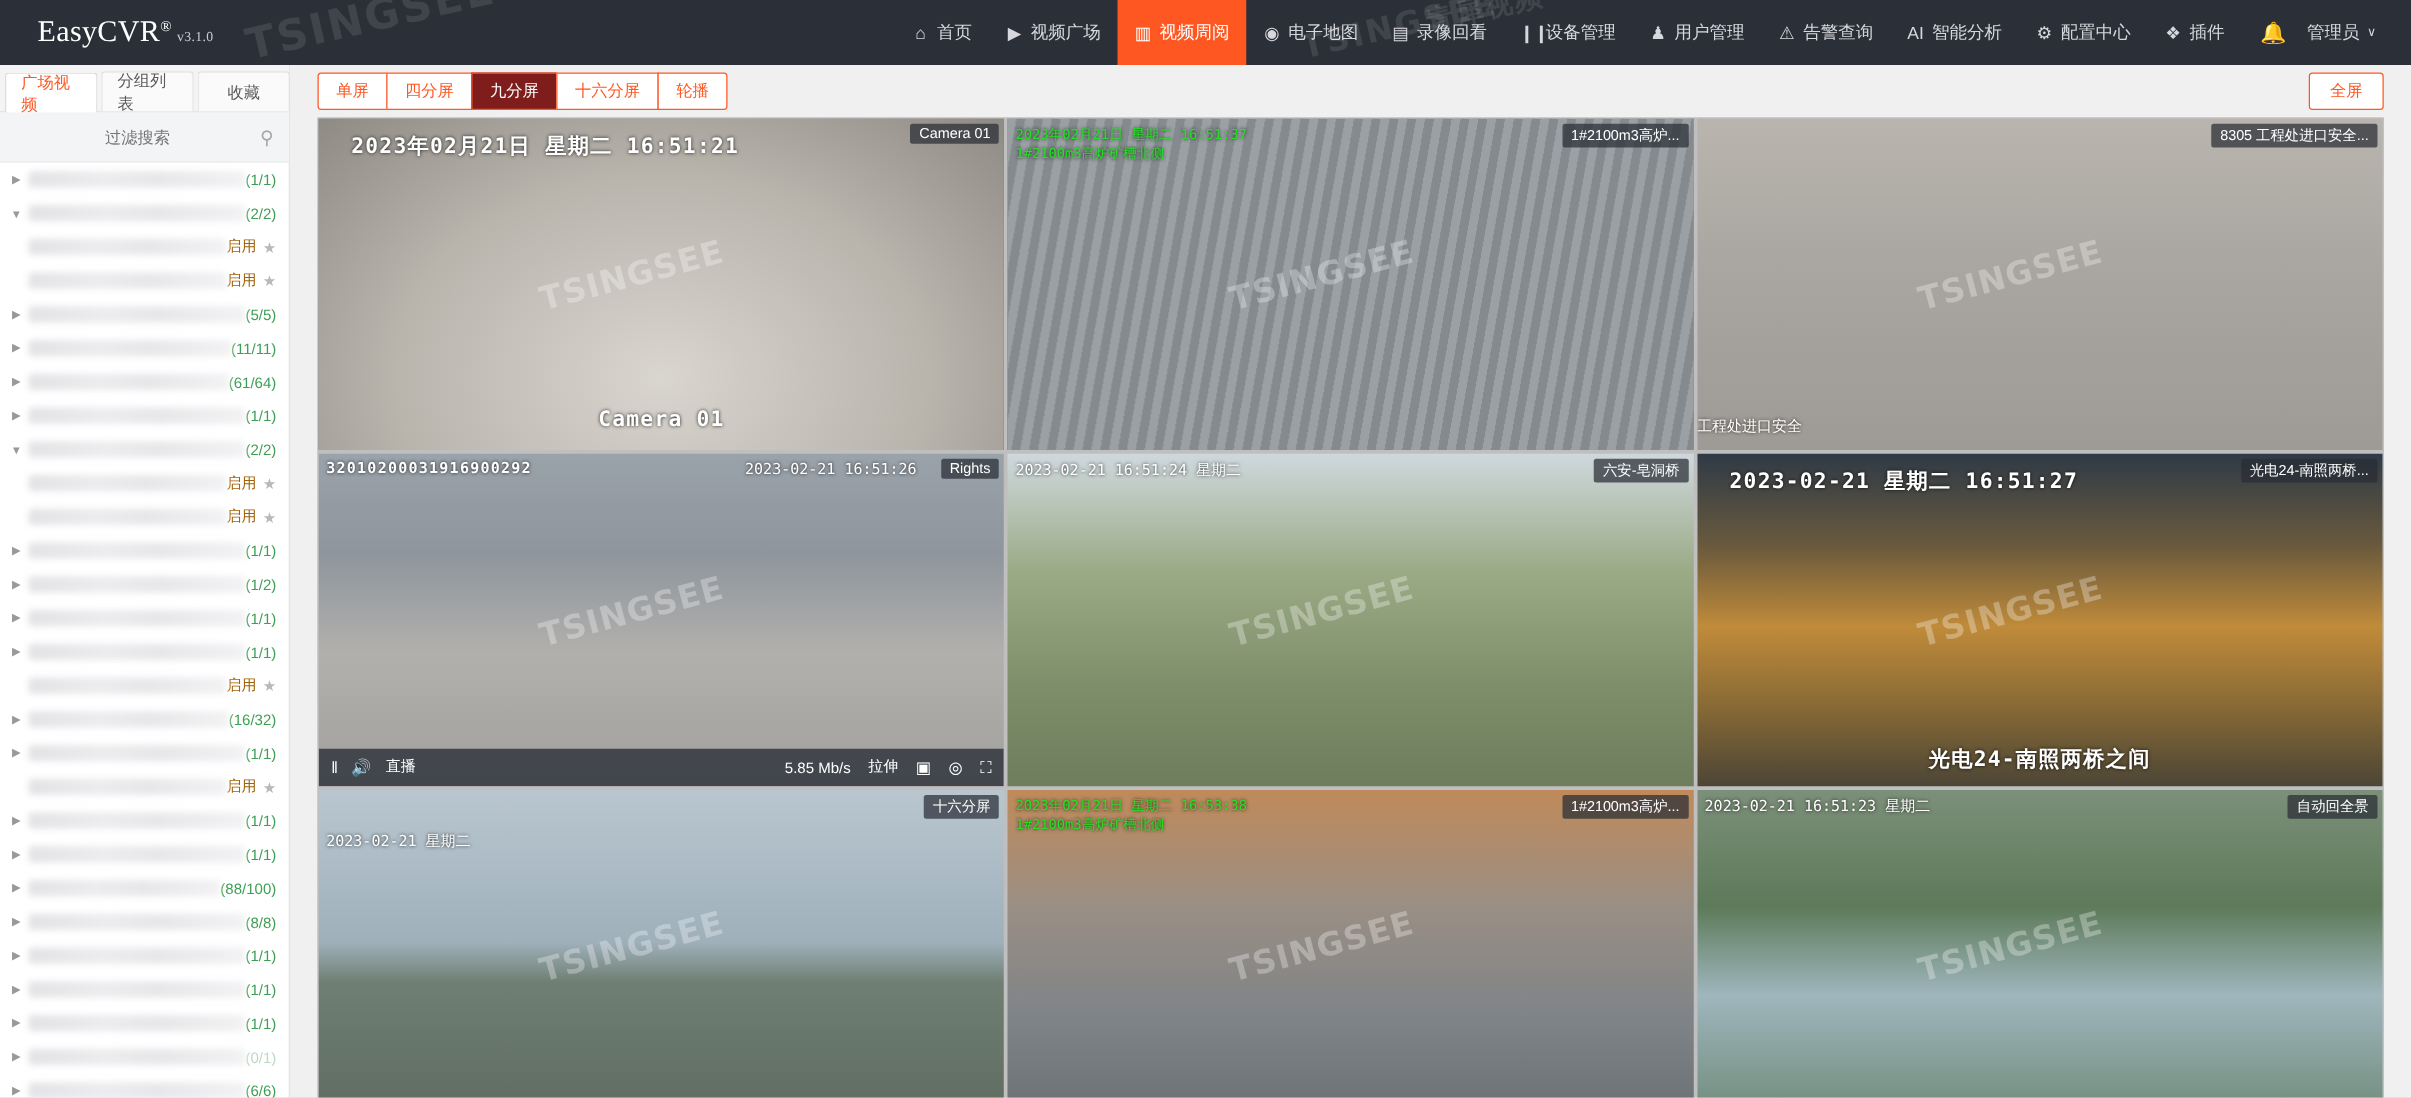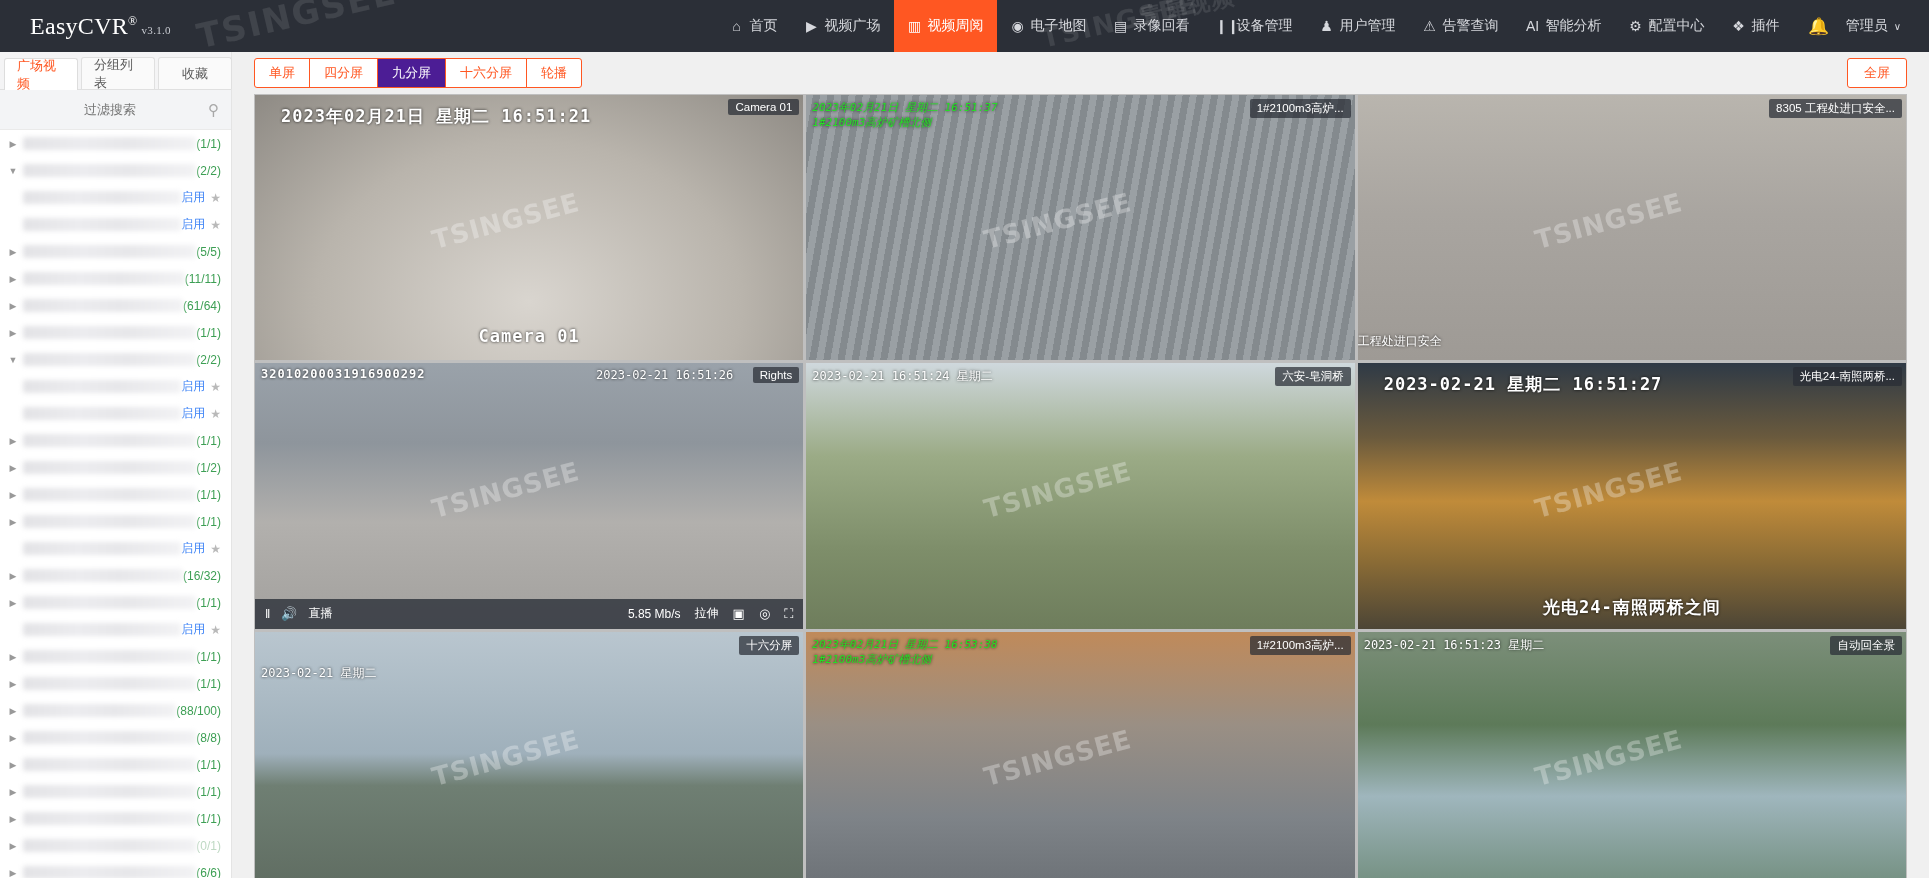--- a/index.html
+++ b/index.html
@@ -69,36 +69,36 @@
     font-size:12.5px; cursor:pointer;
   }
   .arrow{ width:14px; flex:0 0 14px; color:#999; font-size:9px; text-align:center;}
   .blurlbl{
     flex:1; height:13px; margin-left:3px;
     background:linear-gradient(90deg,#e3e3e6 0%,#ececef 35%,#e7e7ea 60%,#f2f2f4 100%);
     filter:blur(2.4px); border-radius:2px;
   }
   .cnt{ color:#3d9f54; font-size:12px; white-space:nowrap; }
   .cnt.dim{ color:#bfd9c4; }
-  .en{ color:#3b82f6; font-size:12px; margin-right:5px;}
+  .en{ color:#a16207; font-size:12px; margin-right:5px;}
   .star{ color:#b9b9b9; font-size:12px;}
 
   
   .main{ flex:1; display:flex; flex-direction:column; background:#f0f0f0;
     min-width:0; }
   .toolbar{ height:42px; display:flex; align-items:center; padding:0 22px; }
   .seg{ display:flex; }
   .seg-btn{
     border:1px solid #ff5722; color:#ff5722; background:#fff;
     font-size:13px; padding:5px 14px; cursor:pointer;
     margin-right:-1px; font-family:inherit;
   }
   .seg-btn:first-child{ border-radius:3px 0 0 3px;}
   .seg-btn:last-child{ border-radius:0 3px 3px 0; margin-right:0;}
-  .seg-btn.active{ background:#4c1d95; color:#fff;}
+  .seg-btn.active{ background:#7f1d1d; color:#fff;}
   .fullbtn{
     margin-left:auto; border:1px solid #ff5722; color:#ff5722; background:#fff;
     font-size:13px; padding:5px 16px; border-radius:3px; cursor:pointer;
     font-family:inherit;
   }
 
   .grid-area{ flex:1; padding:0 22px 0 22px; min-height:0; }
   .grid{
     display:grid; grid-template-columns:repeat(3,1fr);
     grid-template-rows:repeat(3,1fr);
@@ -106,21 +106,21 @@
     width:100%; height:100%;
   }
   .tile{ position:relative; overflow:hidden; background:#1a1a1a; }
 
   .osd{
     position:absolute; font-size:12px; pointer-events:none;
     text-shadow:0 0 3px rgba(0,0,0,.85);
   }
   .osd-big{ font-size:17px; color:#fff; font-family:"DejaVu Sans Mono",monospace;
     letter-spacing:1px; font-weight:bold;}
-  .osd-green{ color:#25e025; font-family:"DejaVu Sans Mono",monospace; font-size:11px;font-style:italic;}
+  .osd-green{ color:#25e025; font-family:"DejaVu Sans Mono",monospace; font-size:11px;}
   .chip{
     position:absolute; background:rgba(40,45,52,.72); color:#fff;
     font-size:11.5px; padding:2px 7px; border-radius:2px;
   }
   .ctrlbar{
     position:absolute; left:0; right:0; bottom:0; height:30px;
     background:rgba(45,50,58,.82); display:flex; align-items:center;
     padding:0 10px; color:#fff; font-size:12px; gap:11px;
   }
   .ctrlbar .rightgrp{ margin-left:auto; display:flex; align-items:center; gap:14px;text-align:center;}

